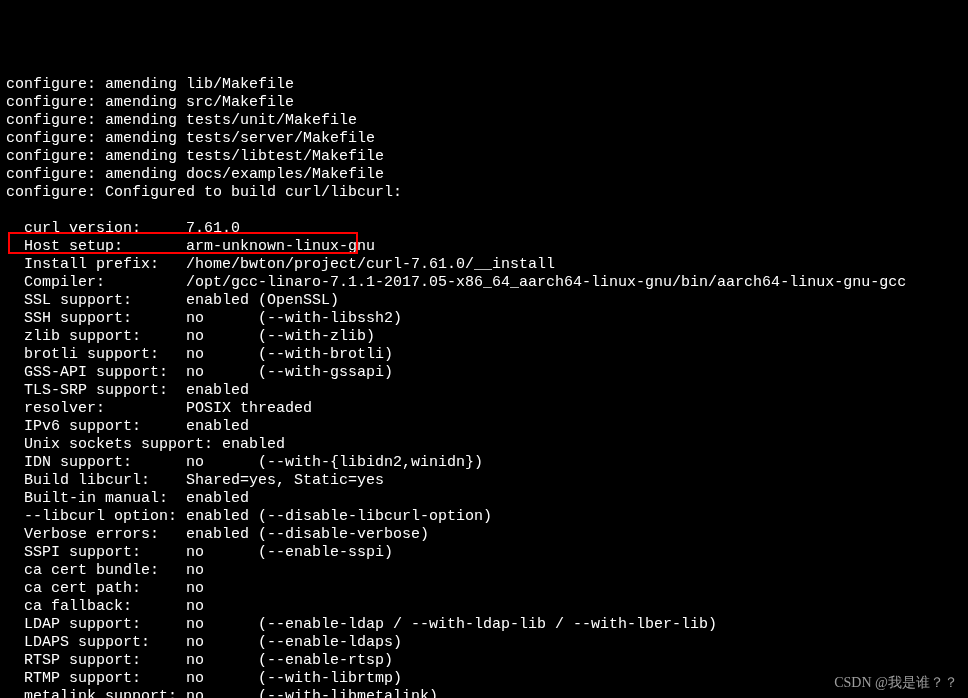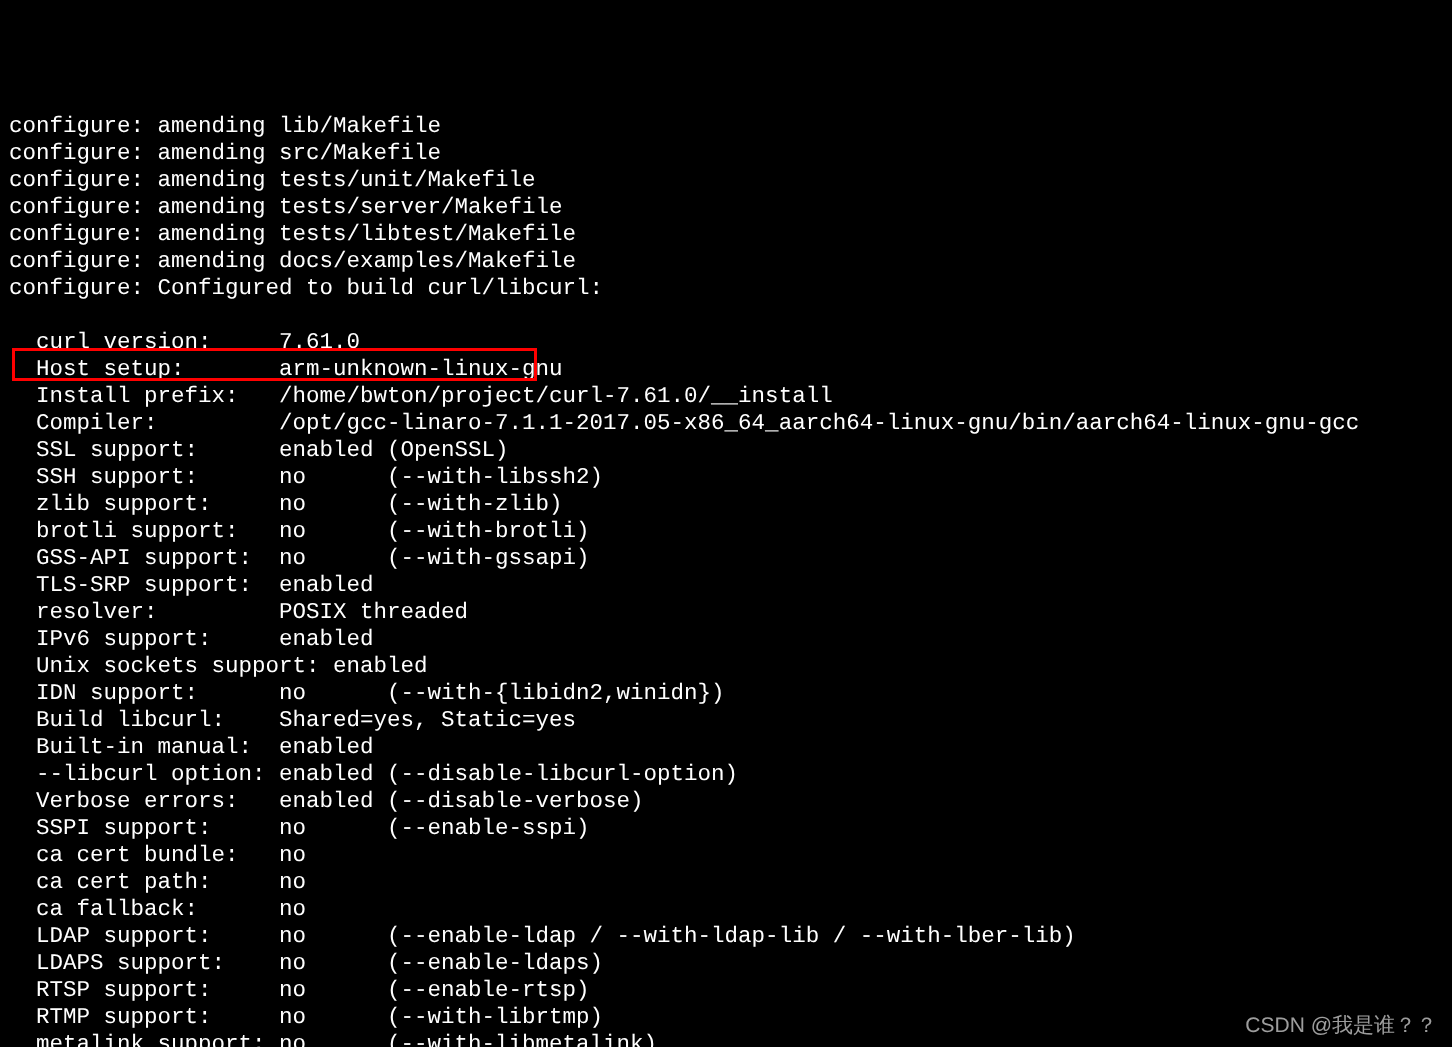--- a/index.html
+++ b/index.html
@@ -20,21 +20,21 @@
     position: absolute;
     border: 2px solid #ff0000;
     pointer-events: none;
   }
   .watermark {
     position: absolute;
     bottom: 6px;
     right: 10px;
     color: rgba(210,210,210,0.75);
     font-size: 14px;
-    font-family: Liberation Sans, sans-serif;
+    font-family: Liberation Serif, serif;
     text-align: center;
   }
 </style>
 </head>
 <body>
 
 
 
 <div id="terminal">configure: amending lib/Makefile
 configure: amending src/Makefile

